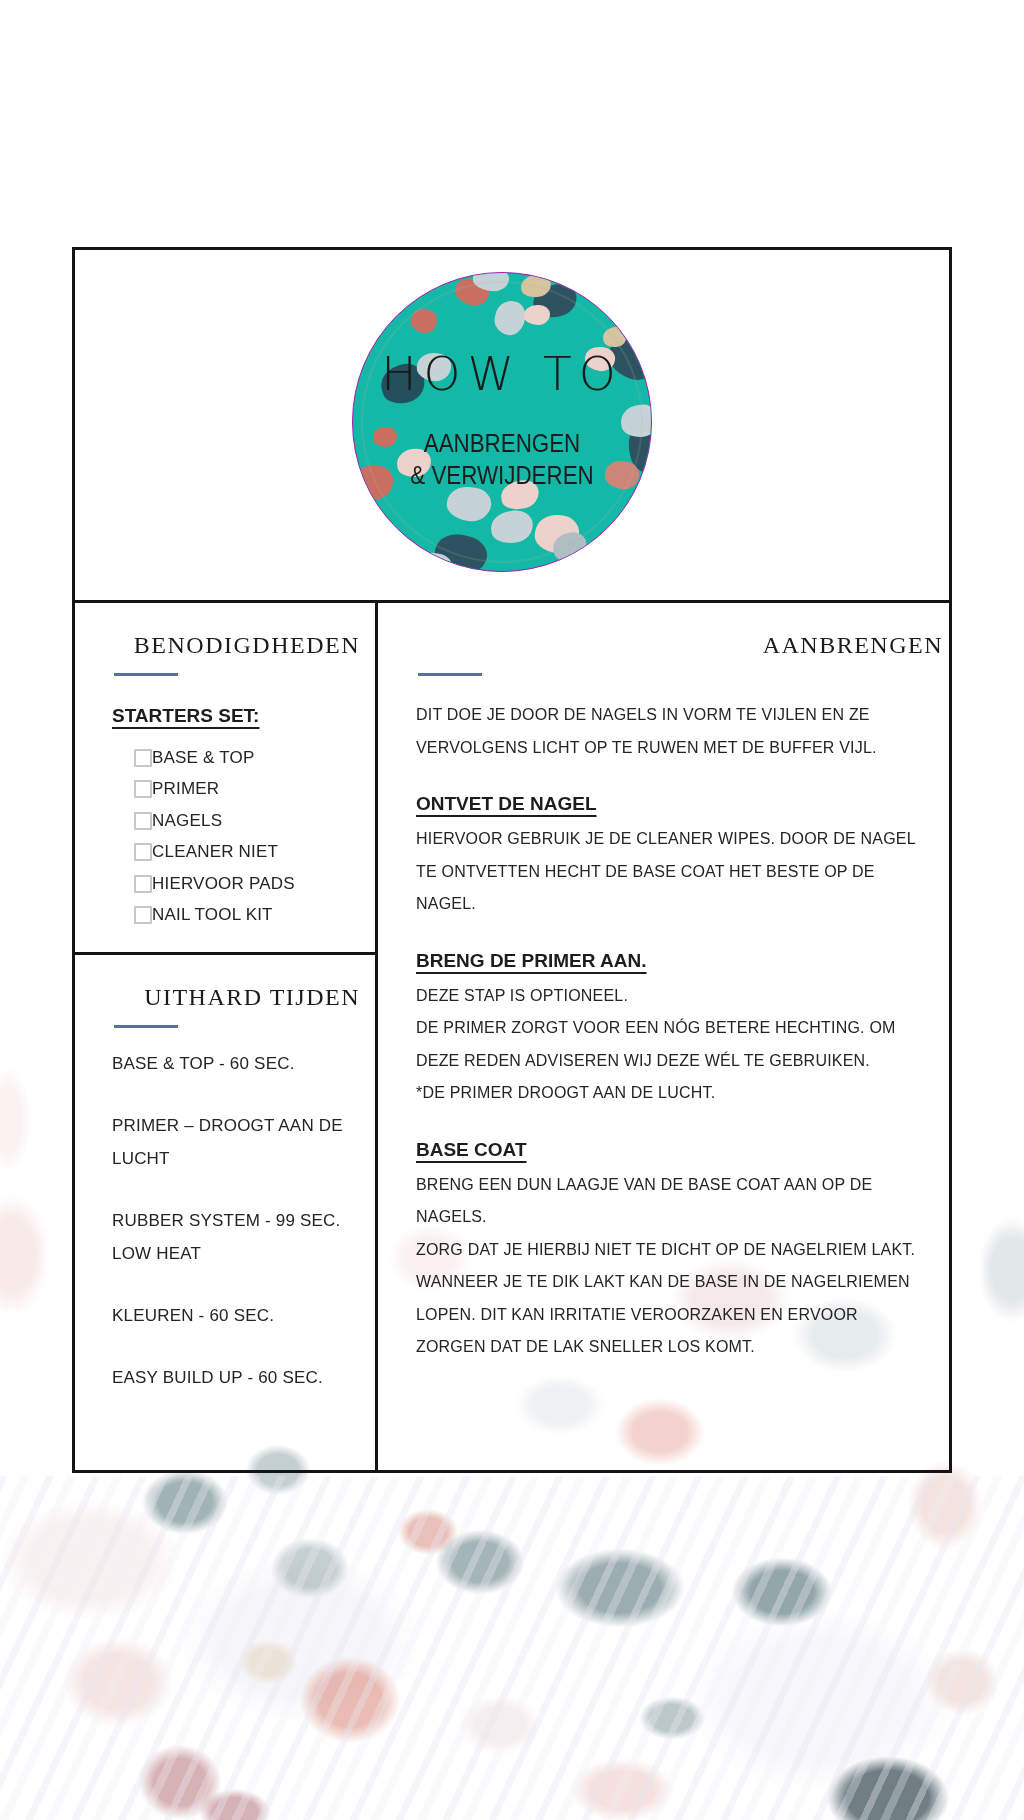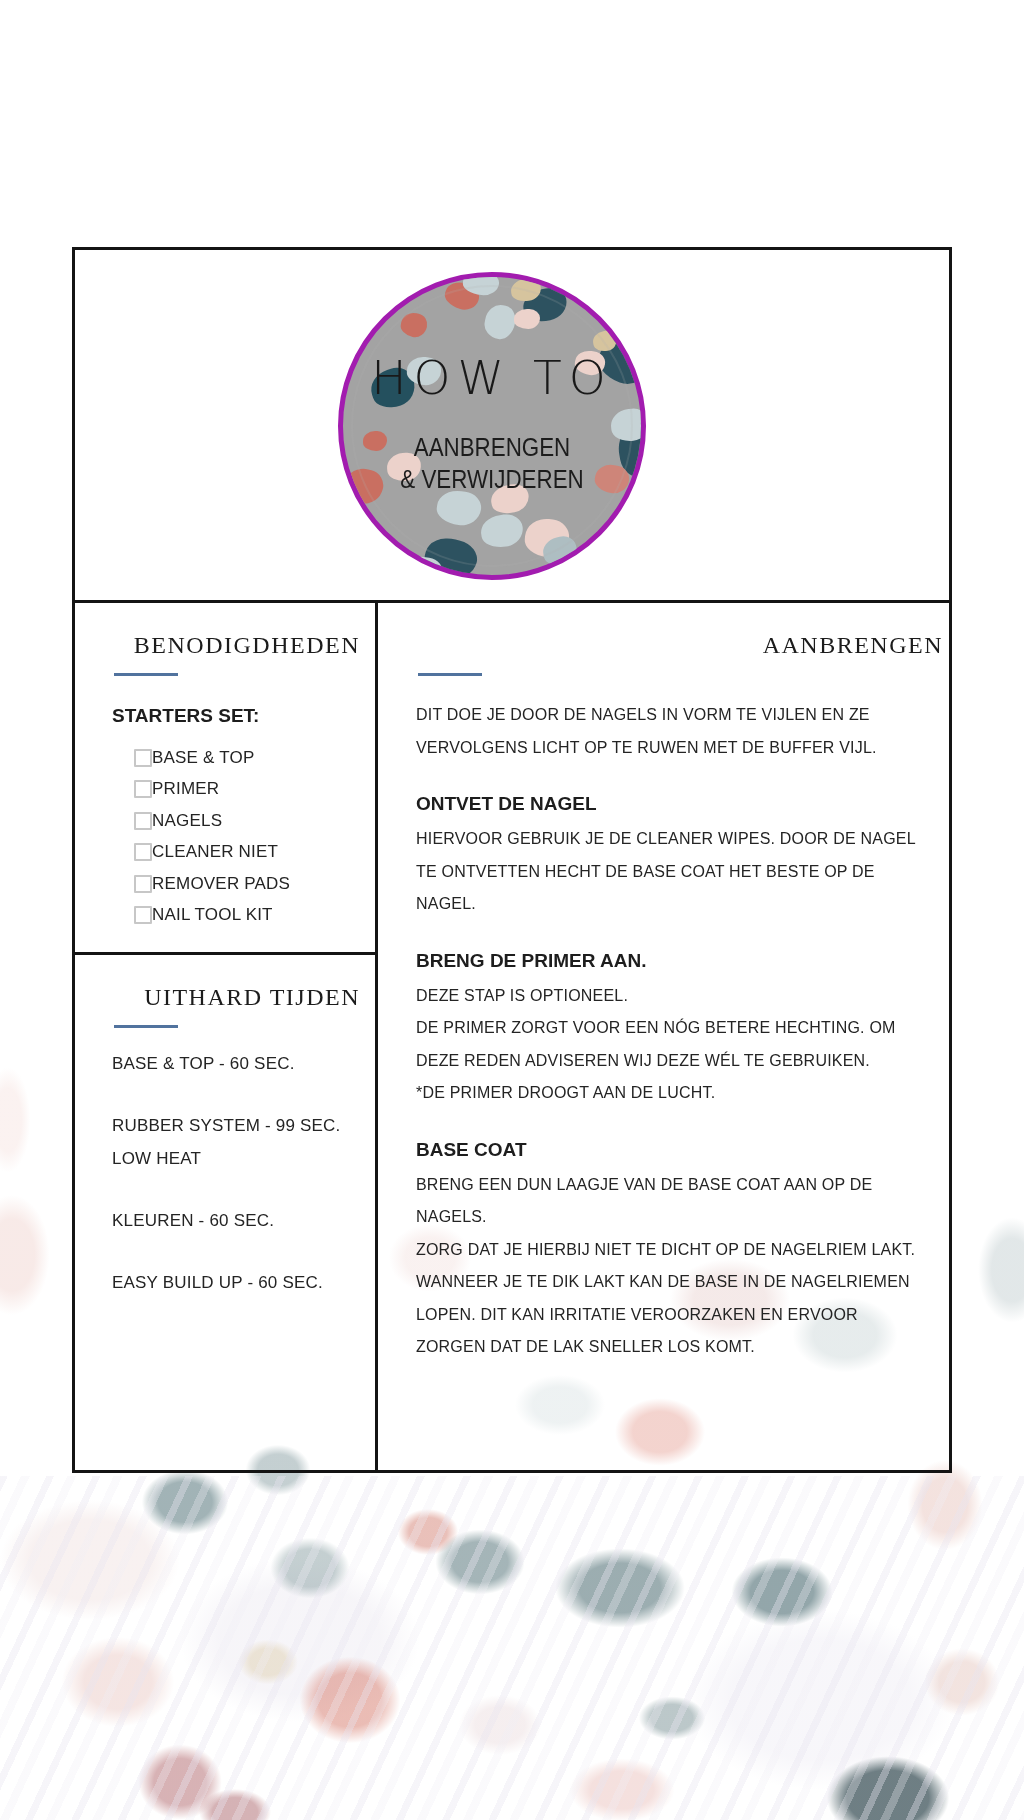--- a/index.html
+++ b/index.html
@@ -49,22 +49,22 @@
         rgba(240,238,245,.30) 19px 27px, rgba(255,255,255,0) 27px 42px);
   }
   
   #frame{
     position:absolute;left:72px;top:247px;width:880px;height:1226px;z-index:1;
     border:3px solid #141414;box-sizing:border-box;display:flex;flex-direction:column;
   }
   #header{position:relative;height:350px;border-bottom:3px solid #141414;flex:none;}
   
   #logo{
-    position:absolute;left:263px;top:22px;width:298px;height:298px;border-radius:50%;
-    background:#a3a3a3;border:5px solid #a21caf;overflow:hidden;
+    position:absolute;left:277px;top:22px;width:298px;height:298px;border-radius:50%;
+    background:#14b8a6;border:1px solid #a21caf;overflow:hidden;
   }
   #logo::before{content:"";position:absolute;inset:8px;border-radius:50%;
     border:2px solid rgba(175,175,175,.18);z-index:2;}
   .chip{position:absolute;z-index:1;}
   .logo-title{
     position:absolute;left:0;top:76px;width:100%;text-align:center;z-index:3;
     font-family:"DejaVu Sans","Liberation Sans",sans-serif;font-weight:200;
     font-size:47px;letter-spacing:7px;color:#191919;line-height:50px;white-space:nowrap;
   }
   .logo-sub{
@@ -76,21 +76,21 @@
   #columns{display:flex;flex:1;min-height:0;}
   #left-col{width:300px;flex:none;box-sizing:border-box;padding:0 15px 0 37px;}
   #right-col{flex:1;border-left:3px solid #141414;box-sizing:border-box;padding:0 6px 0 38px;}
   .serif-h{
     font-family:"Liberation Serif","DejaVu Serif",serif;font-weight:400;
     font-size:24px;letter-spacing:1.5px;color:#1c1c1c;margin:27px 0 0 0;line-height:30px;text-align:right;
   }
   .accent-line{width:64px;height:3px;margin:13px 0 0 2px;}
   .sub-head{
     font-size:19px;font-weight:bold;color:#1d1d1d;margin:27px 0 0 0;line-height:26px;
-    text-decoration-thickness:2px;text-underline-offset:5px;
+    text-decoration:underline;text-decoration-thickness:2px;text-underline-offset:5px;
   }
   
   #starters-list{list-style:none;margin:13px 0 0 0;padding:0;}
   #starters-list li{display:flex;align-items:center;gap:0;padding-left:22px;height:31.5px;}
   .checkbox{flex:none;width:14px;height:14px;border:2px solid #c7c7c7;border-radius:1px;background:transparent;}
   .check-label{font-size:17px;color:#242424;letter-spacing:.2px;}
   
   .col-divider{height:3px;background:#141414;margin:21px 0 0 -37px;width:300px;}
   #cure-list{margin:19px 0 0 0;}
   .cure-item{font-size:17px;line-height:33px;letter-spacing:.2px;color:#242424;
@@ -168,38 +168,40 @@
               <span class="check-label">NAGELS</span>
             </li>
 
             <li>
               <span class="checkbox"></span>
               <span class="check-label">CLEANER NIET</span>
             </li>
 
             <li>
               <span class="checkbox"></span>
-              <span class="check-label">REMOVER PADS</span>
+              <span class="check-label">HIERVOOR PADS</span>
             </li>
 
             <li>
               <span class="checkbox"></span>
               <span class="check-label">NAIL TOOL KIT</span>
             </li>
           </ul>
 
         <div class="col-divider"></div>
 
         <h2 class="serif-h">UITHARD TIJDEN</h2>
         <div class="accent-line" style="background: rgb(81, 115, 158);"></div>
 
         <div id="cure-list">
 
             <div class="cure-item">BASE &amp; TOP - 60 SEC.</div>
 
+            <div class="cure-item">PRIMER – DROOGT AAN DE
+LUCHT</div>
 
             <div class="cure-item">RUBBER SYSTEM - 99 SEC.
 LOW HEAT</div>
 
             <div class="cure-item">KLEUREN - 60 SEC.</div>
 
             <div class="cure-item">EASY BUILD UP - 60 SEC.</div>
           </div>
       </div>
 

